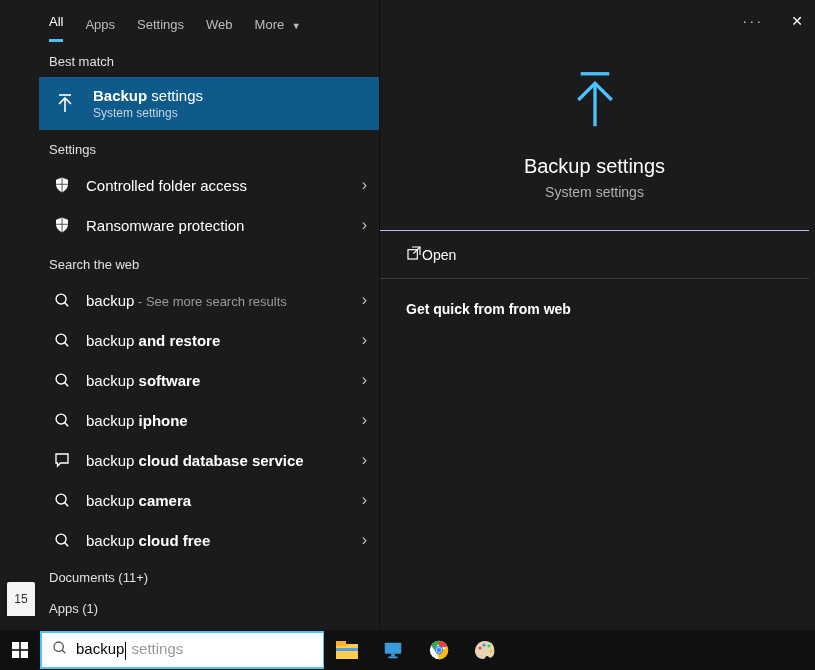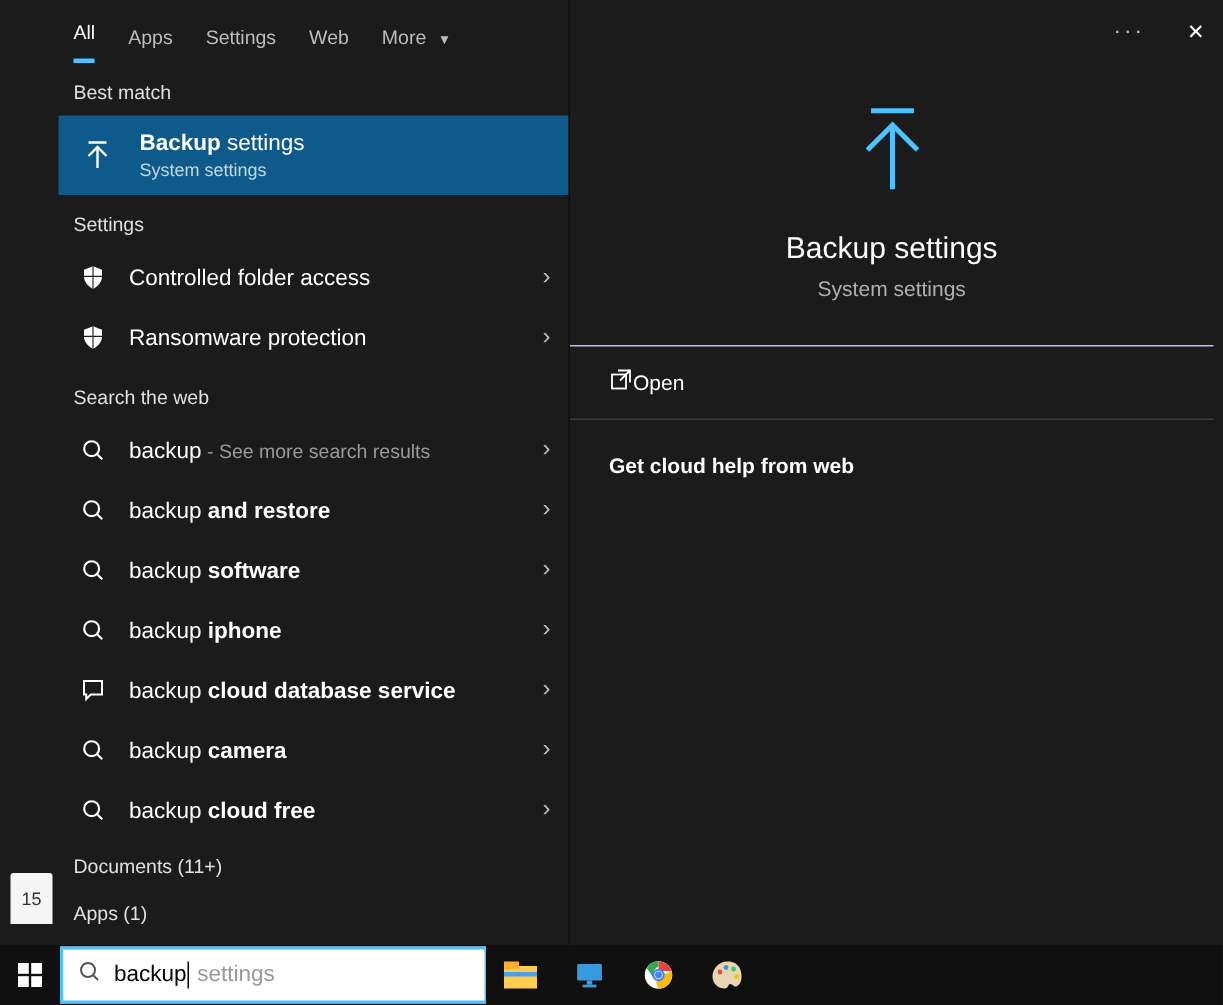--- a/index.html
+++ b/index.html
@@ -366,21 +366,21 @@
       <span class="detail-icon">
         <svg width="16" height="16" viewBox="0 0 24 24" fill="none" stroke="#fff" stroke-width="1.8">
           <rect x="3" y="7" width="14" height="14"></rect>
           <polyline points="9,3 21,3 21,15"></polyline>
           <line x1="21" y1="3" x2="11" y2="13"></line>
         </svg>
       </span>
       <span class="detail-label">Open</span>
     </div>
     <div class="quick-help">
-      <div class="qh-title">Get cloud help from web</div>
+      <div class="qh-title">Get quick from from web</div>
     </div>
   </div>
 </div>
 
 <div class="taskbar">
   <div class="start-btn">
     <svg width="16" height="16" viewBox="0 0 20 20">
       <rect x="0" y="0" width="9" height="9" fill="#fff"></rect>
       <rect x="11" y="0" width="9" height="9" fill="#fff"></rect>
       <rect x="0" y="11" width="9" height="9" fill="#fff"></rect>

